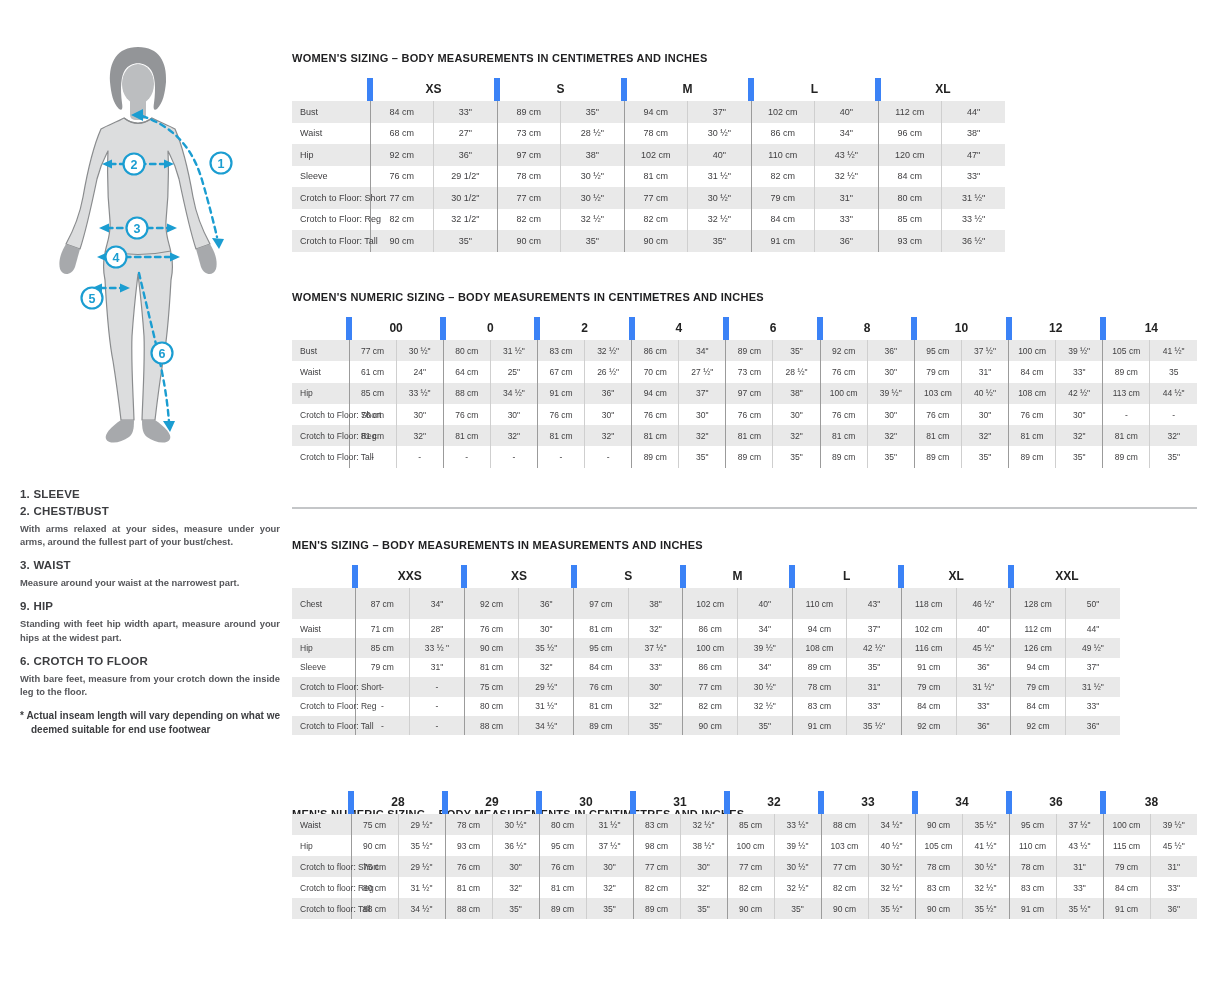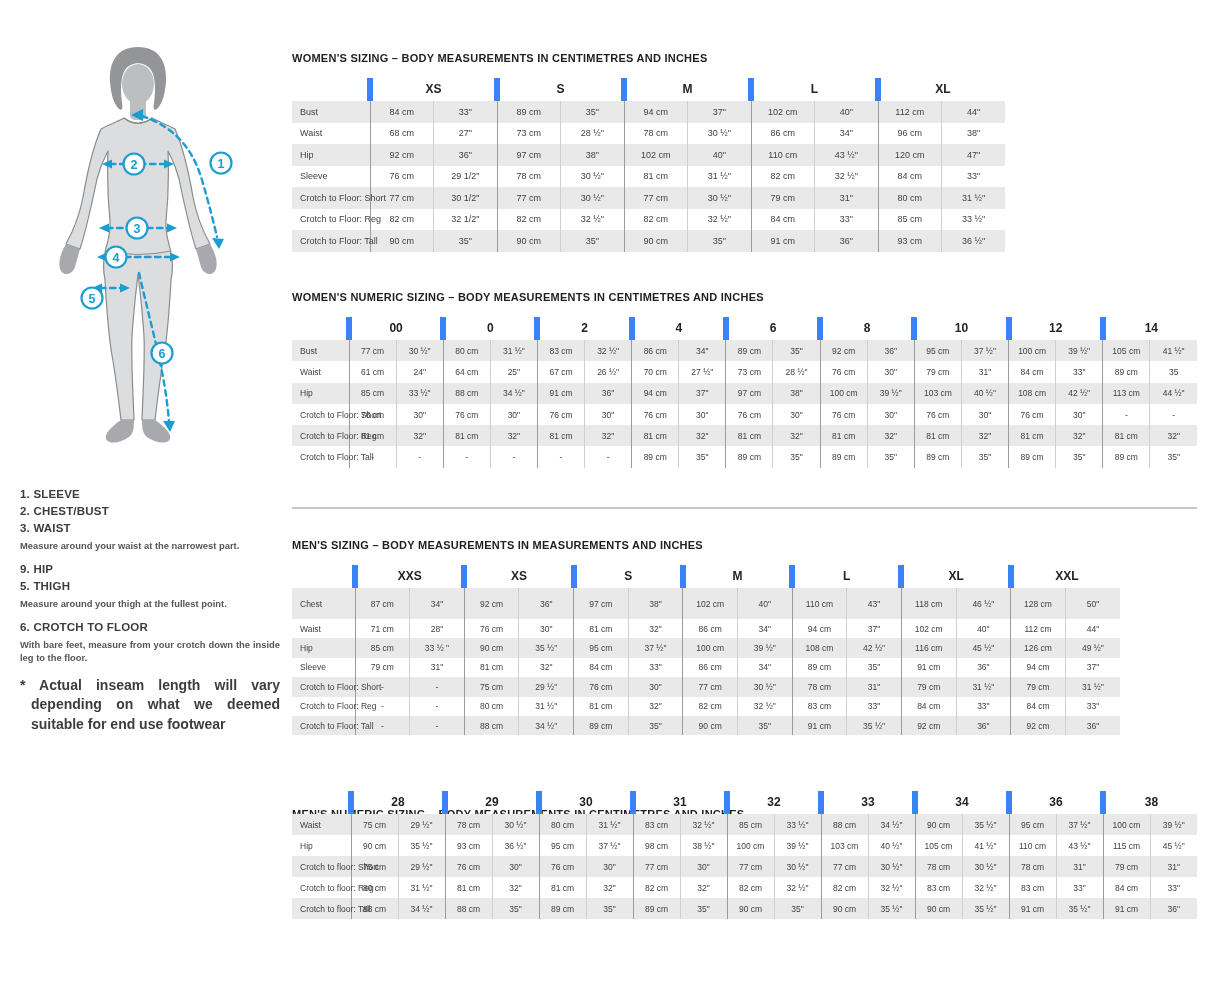--- a/index.html
+++ b/index.html
@@ -6,21 +6,21 @@
   html,body { width:1214px; height:1000px; background:#ffffff; font-family:"Liberation Sans", sans-serif; overflow:hidden; }
   .abs { position:absolute; }
 
   
   #figure { left:58px; top:30px; width:230px; height:440px; }
 
   
   #instructions { left:20px; top:488px; width:260px;font-weight:bold; }
   .instr-heading { font-size:11.5px; color:#3c3d40; margin-bottom:5px; letter-spacing:.2px; }
   .instr-body { font-size:9.4px; color:#55565a; line-height:1.4; text-align:justify; margin-bottom:11px; }
-  .footnote { font-size:14px; color:#3c3d40; line-height:1.4; text-align:justify; padding-left:11px; text-indent:-11px; margin-top:2px; }
+  .footnote { font-size:10px; color:#3c3d40; line-height:1.4; text-align:justify; padding-left:11px; text-indent:-11px; margin-top:2px; }
 
   
   .sec-title { position:absolute; left:292px; font-size:11px; font-weight:bold; color:#1f1f21; letter-spacing:.25px; white-space:nowrap; }
 
   
   table { position:absolute; left:292px; border-collapse:collapse; table-layout:fixed; color:#414042; }
   th.size { font-size:12px; font-weight:bold; color:#232323; text-align:center; vertical-align:bottom; padding-bottom:5px; height:23px; border-left:6px solid #3b82f6; }
   th.lbl-blank { border:none; }
   td { text-align:center; padding:0; white-space:nowrap; }
   td.lbl { text-align:left; padding-left:8px; }
@@ -84,31 +84,29 @@
     <text x="104" y="327.5">6</text>
   </g>
 </svg>
 
 <div id="instructions" class="abs">
   <div>
     <div class="instr-heading">1. SLEEVE</div>
   </div>
   <div>
     <div class="instr-heading">2. CHEST/BUST</div>
+    <div class="instr-body">With arms relaxed at your sides, measure under your arms, around the fullest part of your bust/chest.</div>
   </div>
   <div>
     <div class="instr-heading">3. WAIST</div>
     <div class="instr-body">Measure around your waist at the narrowest part.</div>
   </div>
   <div>
     <div class="instr-heading">9. HIP</div>
-  </div>
-  <div>
-    <div class="instr-heading">5. THIGH</div>
-    <div class="instr-body">Measure around your thigh at the fullest point.</div>
+    <div class="instr-body">Standing with feet hip width apart, measure around your hips at the widest part.</div>
   </div>
   <div>
     <div class="instr-heading">6. CROTCH TO FLOOR</div>
     <div class="instr-body">With bare feet, measure from your crotch down the inside leg to the floor.</div>
   </div>
   <div class="footnote">* Actual inseam length will vary depending on what we deemed suitable for end use footwear</div>
 </div>
 
 <div class="sec-title" style="top:52px">WOMEN'S SIZING – BODY MEASUREMENTS IN CENTIMETRES AND INCHES</div>
 <div class="sec-title" style="top:291px">WOMEN'S NUMERIC SIZING – BODY MEASUREMENTS IN CENTIMETRES AND INCHES</div>

